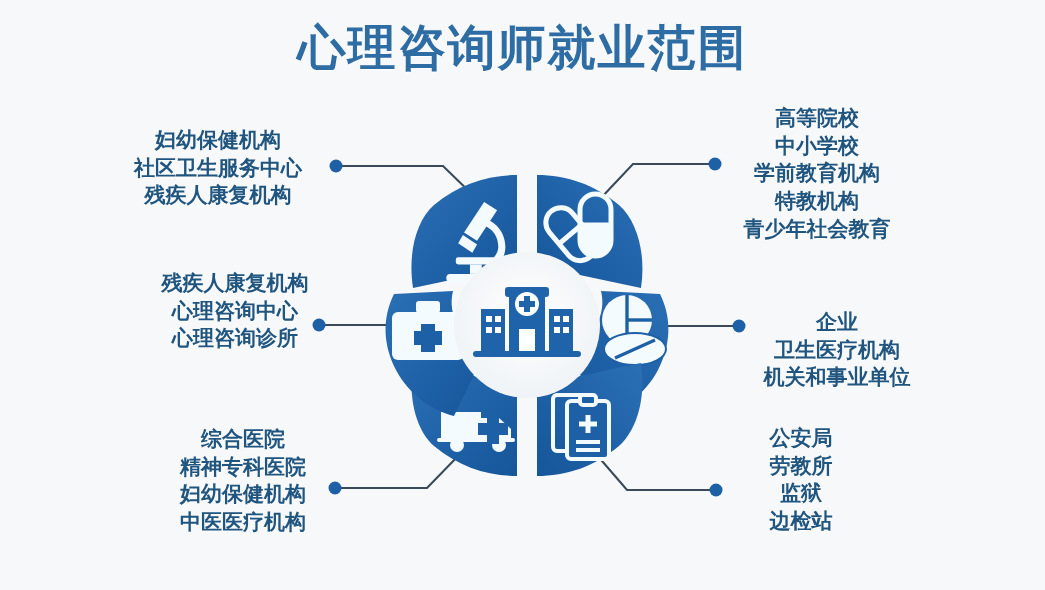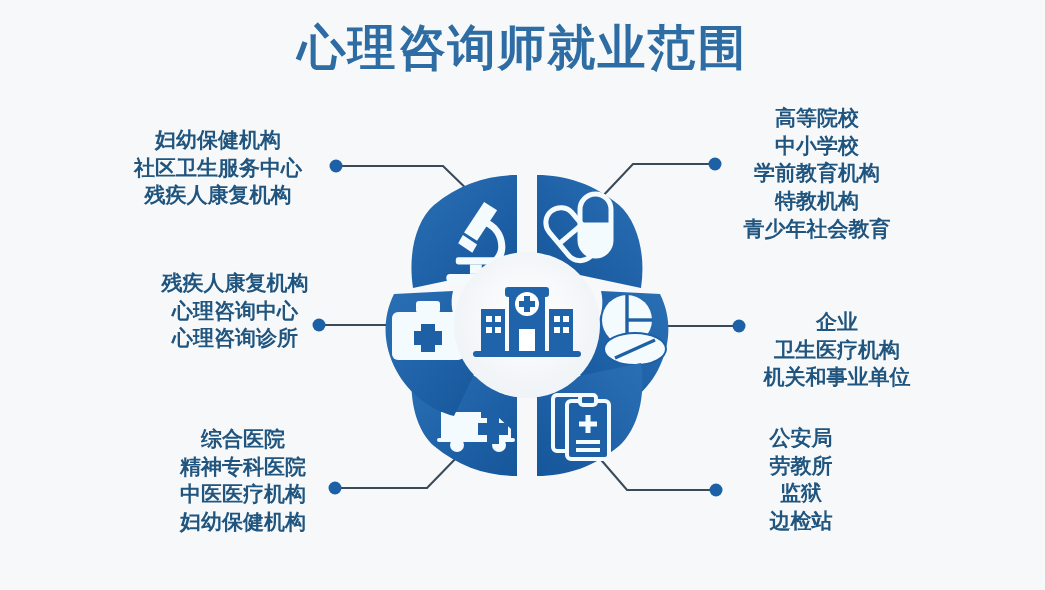--- a/index.html
+++ b/index.html
@@ -240,22 +240,22 @@
 
   <div class="label-block left" id="label-ml">
     <span class="label-line">残疾人康复机构</span>
     <span class="label-line">心理咨询中心</span>
     <span class="label-line">心理咨询诊所</span>
   </div>
 
   <div class="label-block left" id="label-bl">
     <span class="label-line">综合医院</span>
     <span class="label-line">精神专科医院</span>
+    <span class="label-line">妇幼保健机构</span>
     <span class="label-line">中医医疗机构</span>
-    <span class="label-line">妇幼保健机构</span>
   </div>
 
   <div class="label-block right" id="label-tr">
     <span class="label-line">高等院校</span>
     <span class="label-line">中小学校</span>
     <span class="label-line">学前教育机构</span>
     <span class="label-line">特教机构</span>
     <span class="label-line">青少年社会教育</span>
   </div>
 

